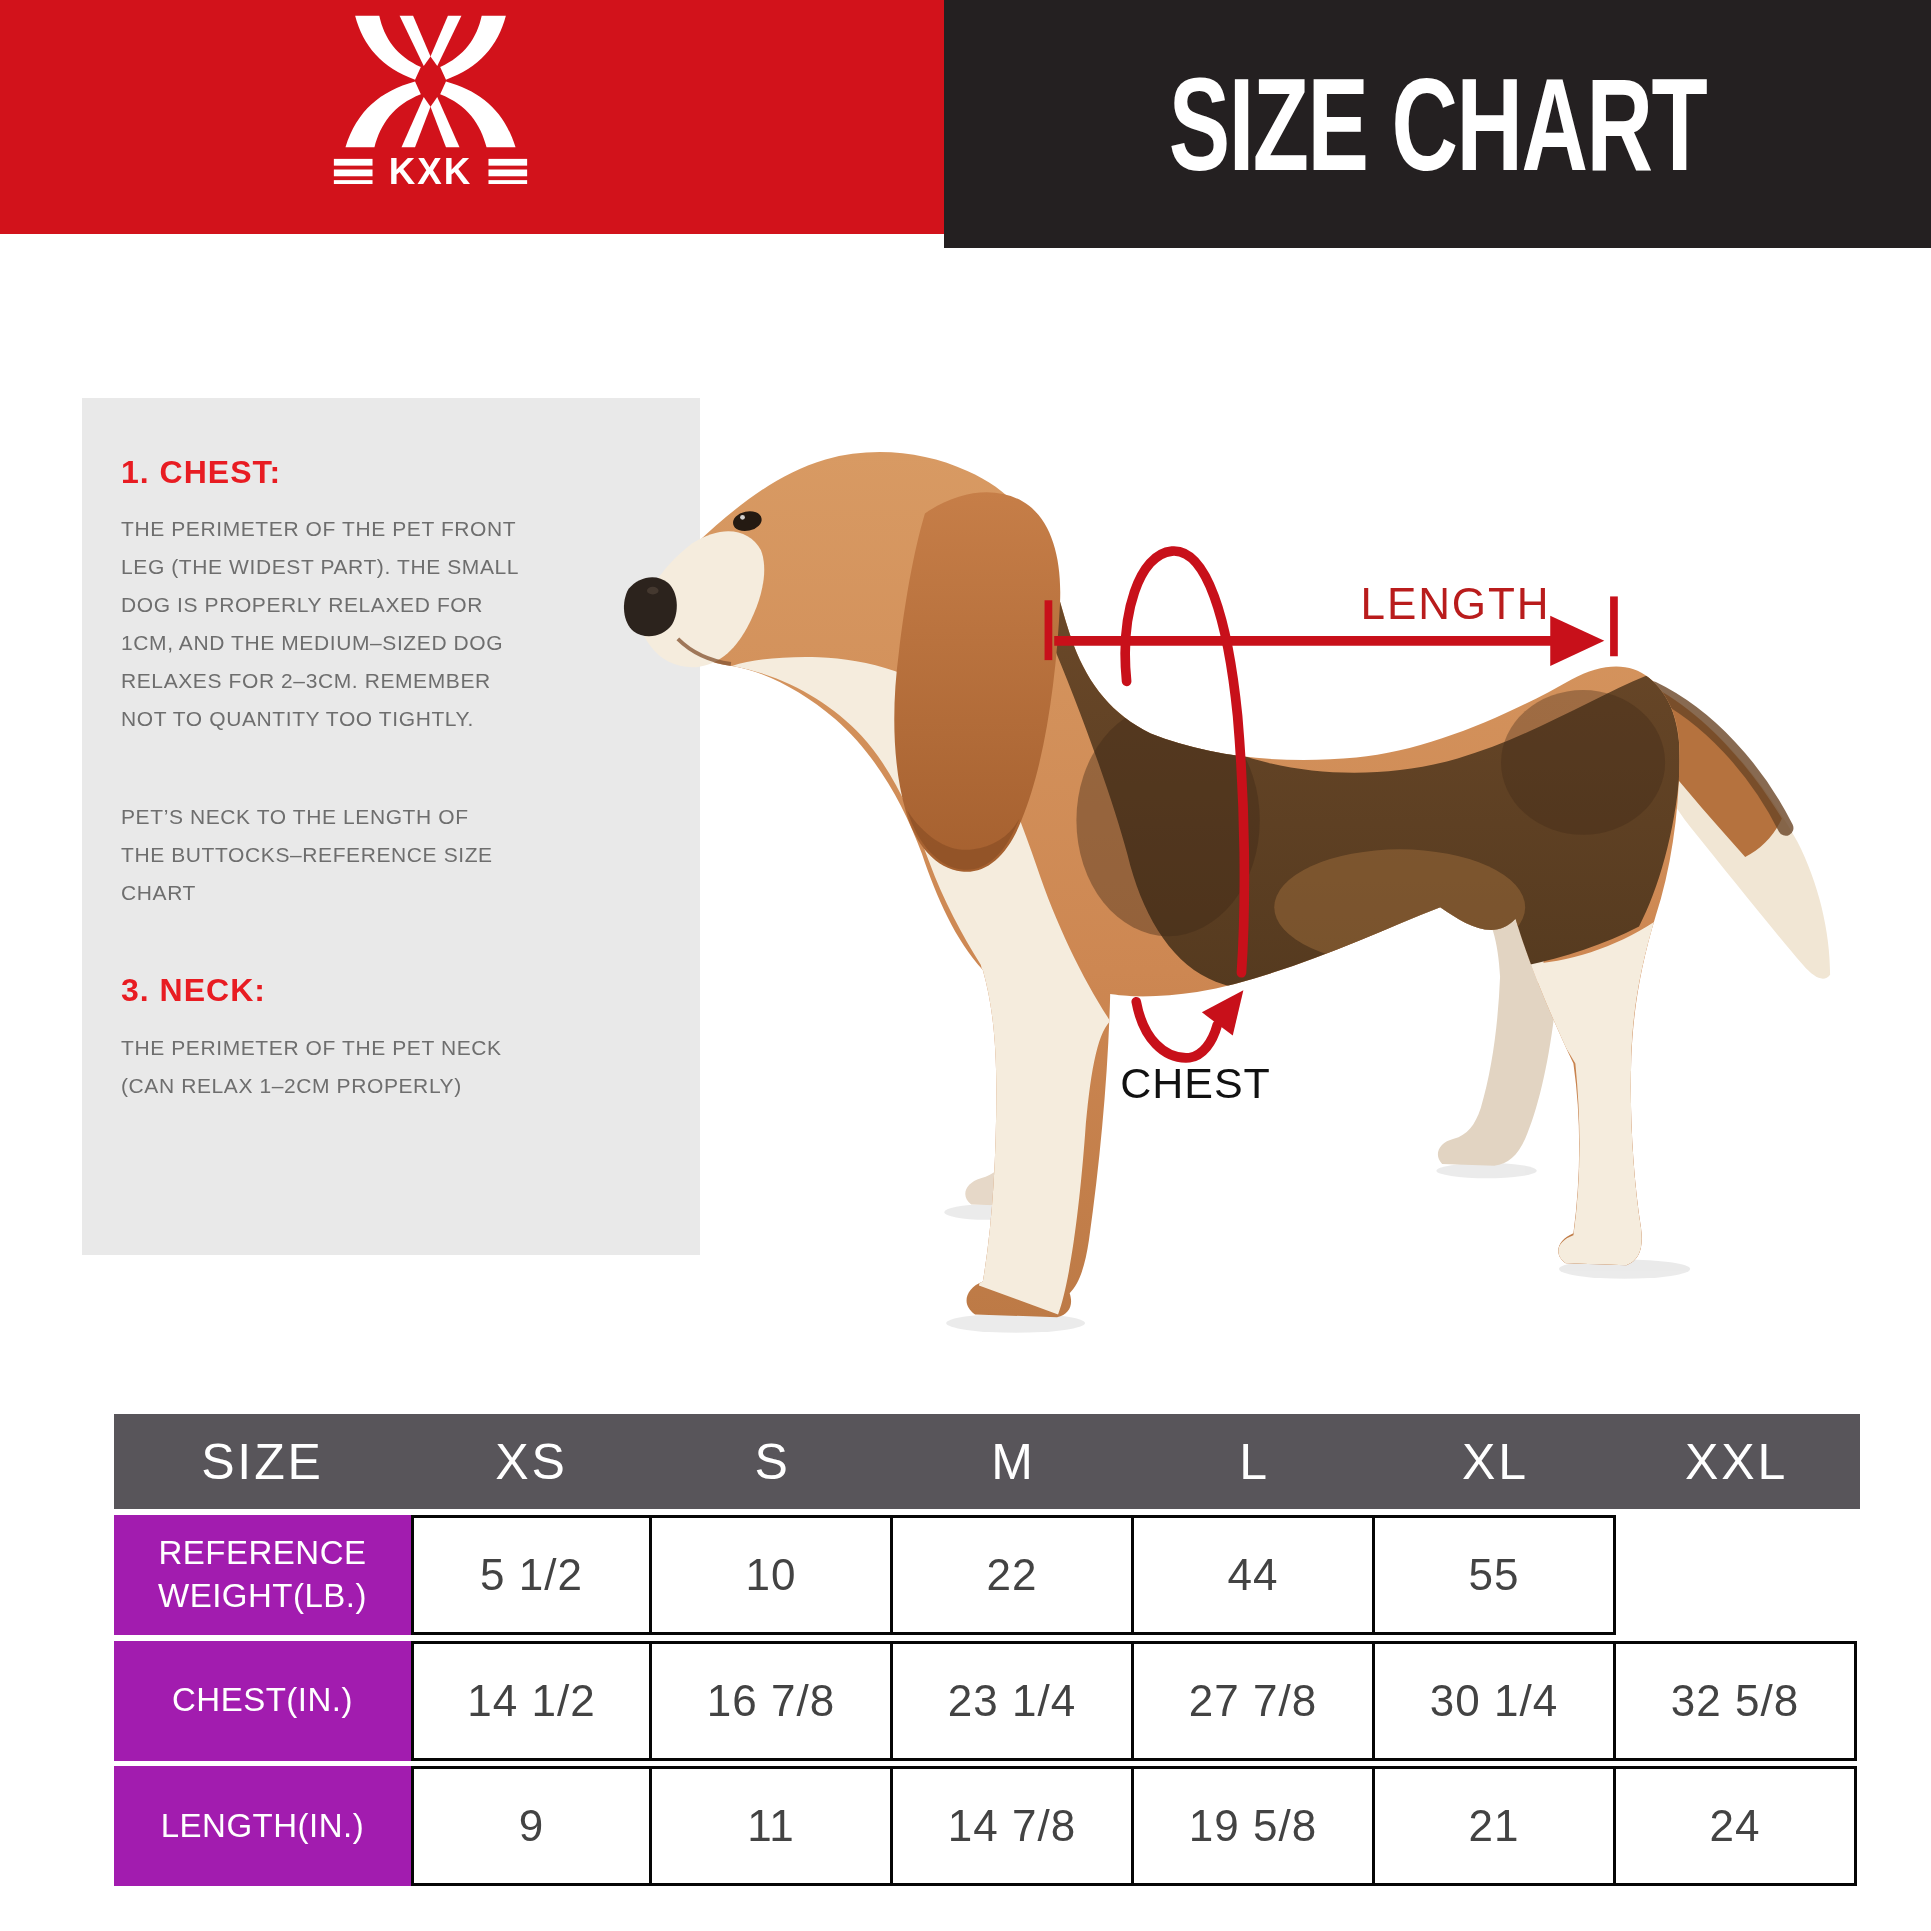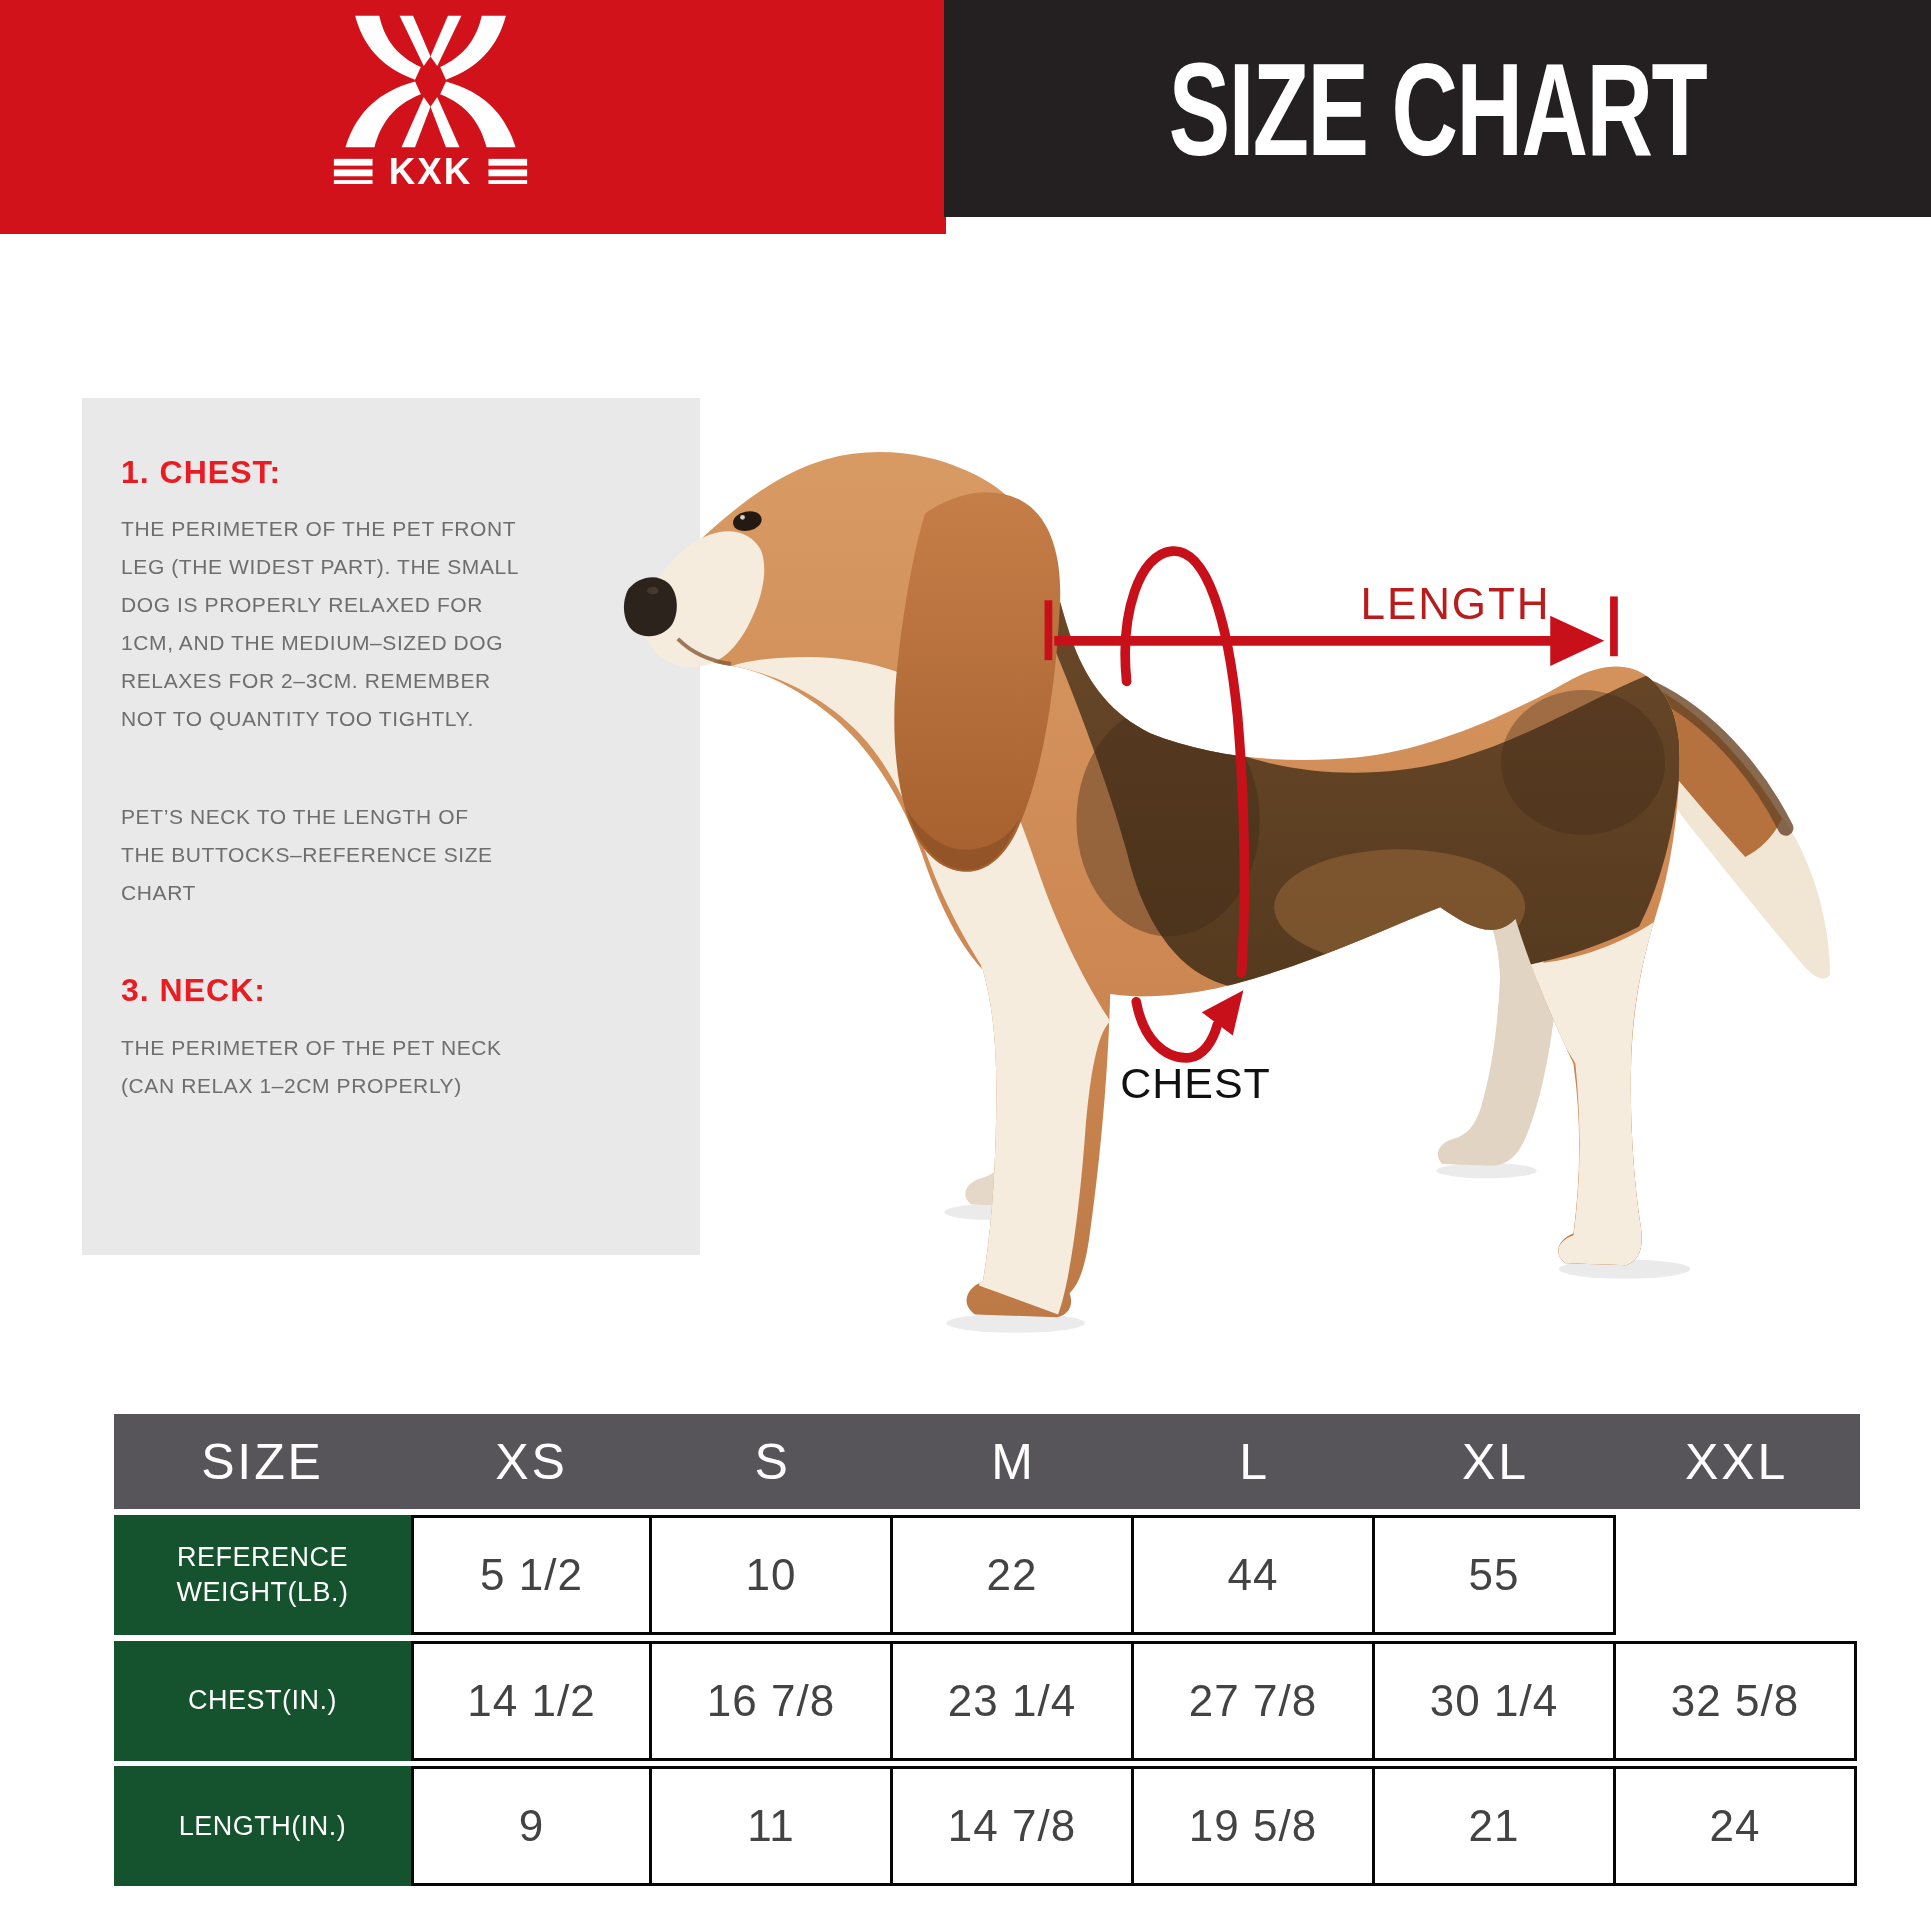--- a/index.html
+++ b/index.html
@@ -1,20 +1,20 @@
 <!DOCTYPE html>
 <html><head>
 <meta charset="utf-8">
 <style>
   html,body{margin:0;padding:0;background:#fff;}
   .canvas{position:relative;width:1931px;height:1931px;background:#ffffff;overflow:hidden;
           font-family:"Liberation Sans", sans-serif;}
   
   .band-red{position:absolute;left:0;top:0;width:946px;height:234px;background:#d2121b;}
-  .band-black{position:absolute;left:944px;top:0;width:987px;height:217px;background:#242021;
+  .band-black{position:absolute;left:944px;top:0;width:987px;height:248px;background:#242021;
               display:flex;align-items:center;justify-content:center;}
   .page-title{color:#fff;font-weight:700;font-size:118px;letter-spacing:-1.9px;
               transform:scale(0.78,1.12);white-space:nowrap;}
   .logo-svg{position:absolute;left:326px;top:11.6px;width:209px;height:172px;}
   
   .panel{position:absolute;left:82px;top:398px;width:618px;height:857px;background:#e9e9e9;
          box-sizing:border-box;padding:56px 27px 0 39px;}
   .panel h3{margin:0 0 19.3px 0;font-size:32px;letter-spacing:1px;color:#e81c22;font-weight:700;}
   .panel p{margin:0 0 60px 0;font-size:21px;line-height:38px;letter-spacing:0.6px;color:#6e6e6e;
            white-space:pre-line;font-weight:400;}
@@ -23,22 +23,22 @@
              font-size:44px;letter-spacing:1.9px;color:#b91c1c;}
   .chest-label{position:absolute;left:1116px;top:1059px;width:159px;text-align:center;
              font-size:43px;letter-spacing:1px;color:#111;}
   .dog-svg{position:absolute;left:521px;top:415px;width:1410px;height:994px;}
   
   .size-table{position:absolute;left:82px;top:1414px;width:1746px;padding-left:32px;}
   .t-header{display:grid;grid-template-columns:297px repeat(6,241px);height:95px;
             background:#58555a;align-items:center;margin-bottom:5.8px;}
   .t-header .hc{text-align:center;color:#fff;font-size:50px;letter-spacing:2.9px;}
   .t-row{display:grid;grid-template-columns:297px repeat(6,241px);height:120px;margin-bottom:5.8px;}
-  .lc{background:#14532d;color:#fff;display:flex;align-items:center;justify-content:center;
-      text-align:center;font-size:27px;letter-spacing:0.5px;line-height:1.3;box-sizing:border-box;padding:0 27px;}
+  .lc{background:#a21caf;color:#fff;display:flex;align-items:center;justify-content:center;
+      text-align:center;font-size:33px;letter-spacing:0.5px;line-height:1.3;box-sizing:border-box;padding:0 27px;}
   .vc{background:#fff;border:3.9px solid #060606;border-left:none;display:flex;align-items:center;
       justify-content:center;font-size:44px;letter-spacing:1px;color:#434343;box-sizing:border-box;}
   .vc.first{border-left:3.9px solid #060606;}
 </style>
 </head>
 <body>
 
 <div class="canvas">
 
   <div class="band-red">

